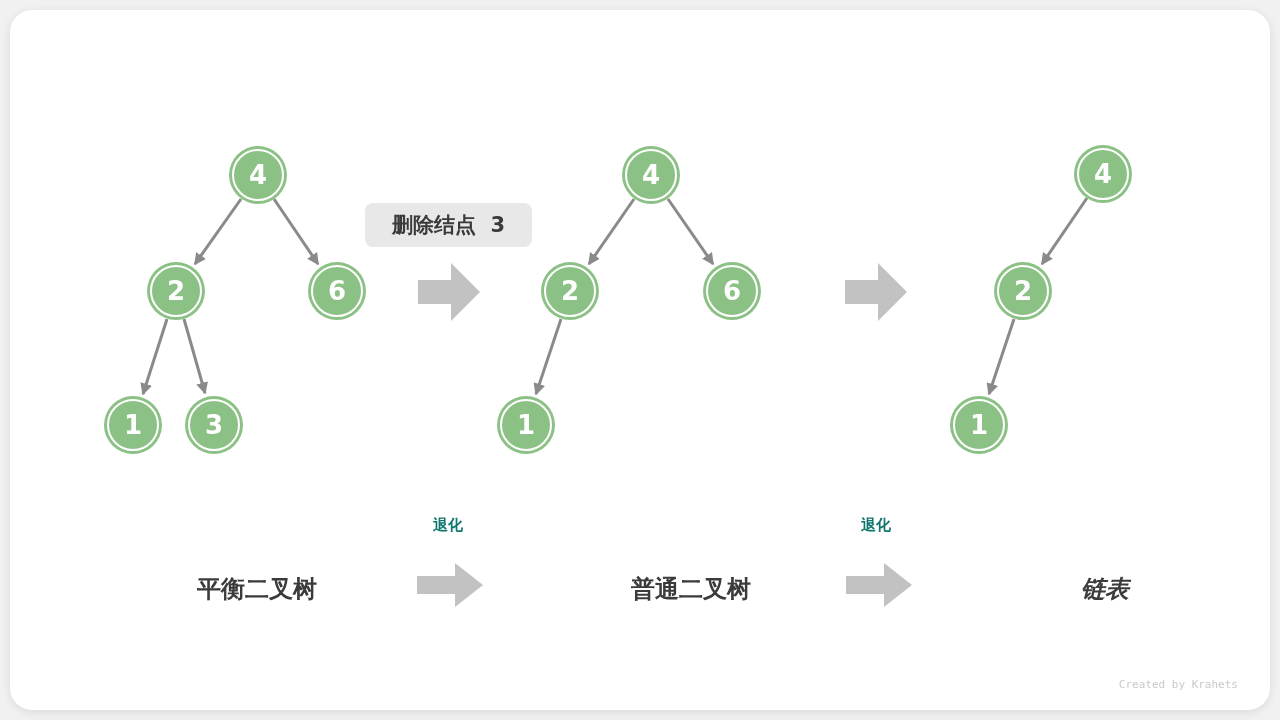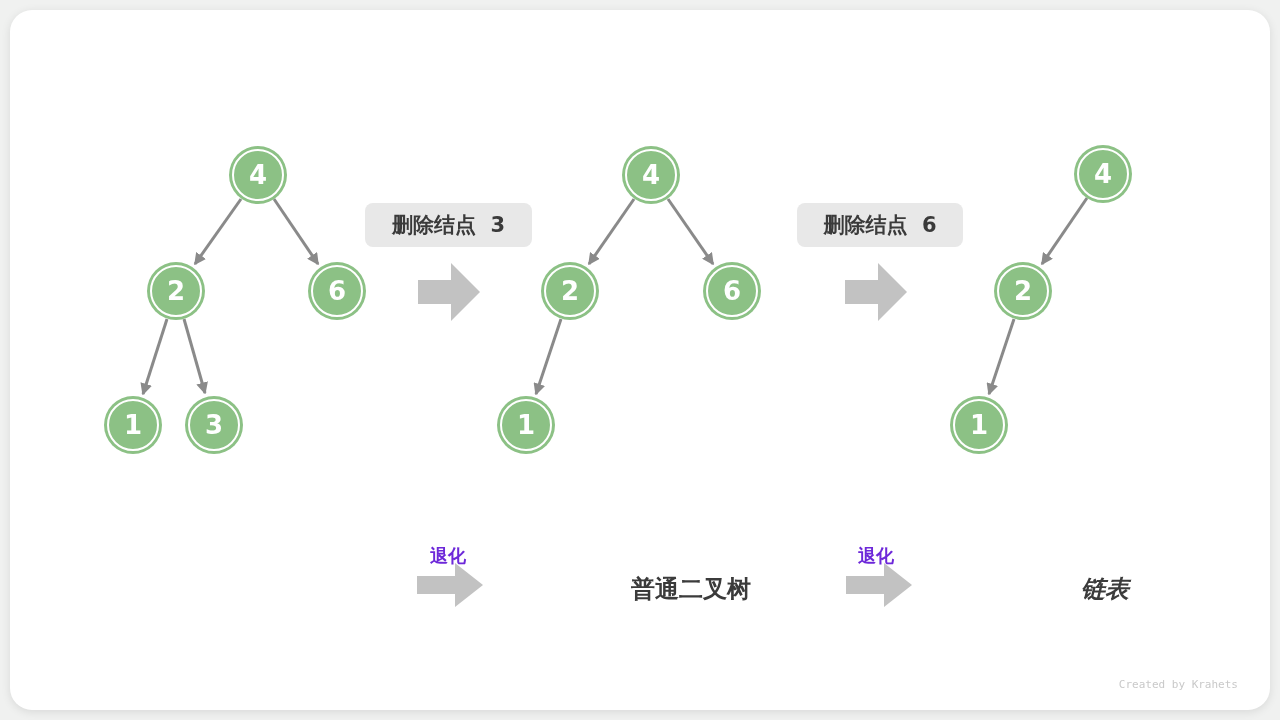--- a/index.html
+++ b/index.html
@@ -53,24 +53,23 @@
     font-size: 21px;
     font-weight: bold;
     color: #3a3a3a;
     white-space: pre;
   }
   .block-arrow { position: absolute; }
   .degrade-label {
     position: absolute;
     width: 100px;
     text-align: center;
-    font-size: 18px;
+    font-size: 15px;
     font-weight: bold;
-    color: #6d28d9;
-    margin-top: 28px;
+    color: #0f766e;
   }
   .caption {
     position: absolute;
     width: 200px;
     text-align: center;
     font-size: 24px;
     font-weight: bold;
     color: #3b3b3b;
   }
   .watermark {
@@ -116,37 +115,37 @@
   <div class="node" style="left:612px; top:136px;">4</div>
   <div class="node" style="left:531px; top:252px;">2</div>
   <div class="node" style="left:693px; top:252px;">6</div>
   <div class="node" style="left:487px; top:386px;">1</div>
 
   <div class="node" style="left:1064px; top:135px;">4</div>
   <div class="node" style="left:984px;  top:252px;">2</div>
   <div class="node" style="left:940px;  top:386px;">1</div>
 
   <div class="op-label" style="left:355px; top:193px; width:167px;">删除结点  3</div>
-  <div class="op-label" style="left:787px; top:193px; width:166px;">删除结点  6</div>
 
   <svg class="block-arrow" style="left:408px; top:253px;" width="62" height="58">
     <polygon points="0,17 33,17 33,0 62,29 33,58 33,41 0,41" fill="#c2c2c2"></polygon>
   </svg>
   <svg class="block-arrow" style="left:835px; top:253px;" width="62" height="58">
     <polygon points="0,17 33,17 33,0 62,29 33,58 33,41 0,41" fill="#c2c2c2"></polygon>
   </svg>
 
   <div class="degrade-label" style="left:388px; top:506px;">退化</div>
   <svg class="block-arrow" style="left:407px; top:553px;" width="66" height="44">
     <polygon points="0,13 38,13 38,0 66,22 38,44 38,31 0,31" fill="#c2c2c2"></polygon>
   </svg>
 
   <div class="degrade-label" style="left:816px; top:506px;">退化</div>
   <svg class="block-arrow" style="left:836px; top:553px;" width="66" height="44">
     <polygon points="0,13 38,13 38,0 66,22 38,44 38,31 0,31" fill="#c2c2c2"></polygon>
   </svg>
 
+  <div class="caption" style="left:147px; top:563px;">平衡二叉树</div>
   <div class="caption" style="left:541px; top:563px;text-align:right;">普通二叉树</div>
   <div class="caption" style="left:995px; top:563px;font-style:italic;">链表</div>
 
   <div class="watermark">Created by Krahets</div>
 
 </div>
 
 </body></html>

